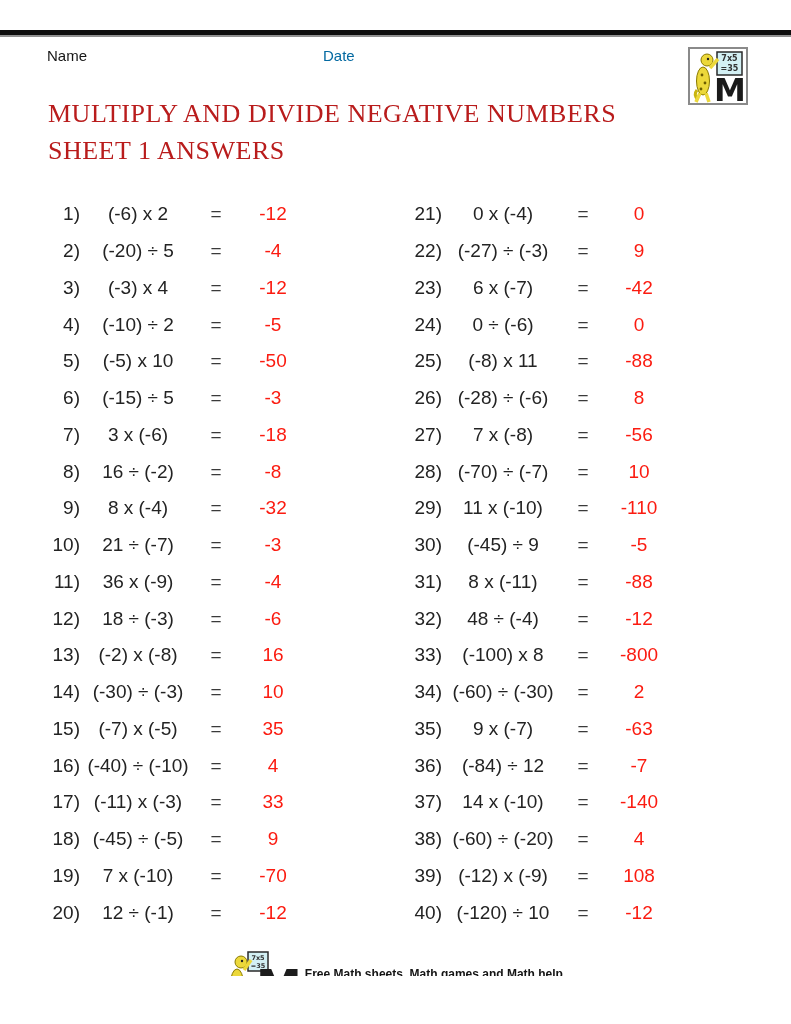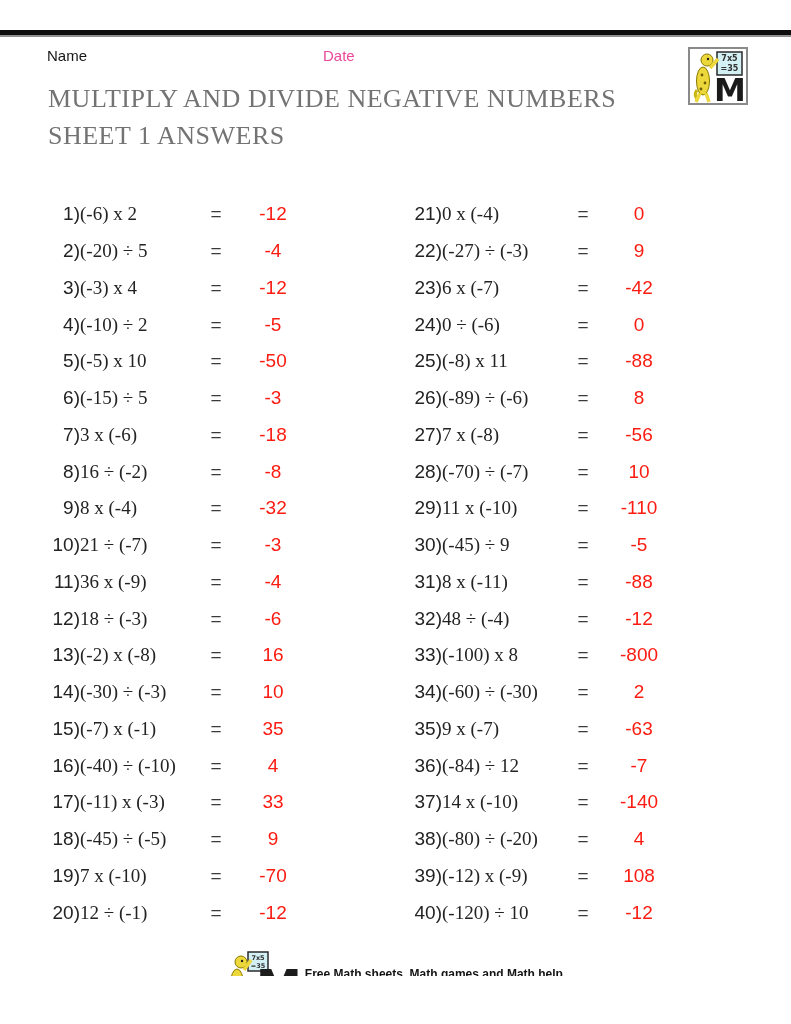--- a/index.html
+++ b/index.html
@@ -11,43 +11,43 @@
     font-family:"Liberation Sans", sans-serif;
     overflow:hidden;
   }
   
   .top-rule{
     position:absolute;left:0;top:30px;width:791px;height:5px;
     background:#0d0d0d;border-bottom:2px solid #909090;
   }
   
   .name-label{position:absolute;left:47px;top:47px;font-size:15px;color:#161616;}
-  .date-label{position:absolute;left:323px;top:47px;font-size:15px;color:#ec4899;}
+  .date-label{position:absolute;left:323px;top:47px;font-size:15px;color:#0369a1;}
   
   .logo-box{
     position:absolute;left:688px;top:47px;width:60px;height:58px;
   }
   
   .title{
-    position:absolute;left:48px;top:80px;width:600px;
+    position:absolute;left:48px;top:95px;width:600px;
     font-family:"Liberation Serif", serif;
-    color:#737373;font-size:26px;line-height:37px;letter-spacing:0.5px;
+    color:#b91c1c;font-size:26px;line-height:37px;letter-spacing:0.5px;
   }
   
   .col{position:absolute;top:196px;}
   .col-left{left:50px;width:260px;}
   .col-right{left:406px;width:270px;}
   .row{
     display:grid;height:36.75px;align-items:center;
     font-size:19px;color:#232323;
   }
   .col-left .row{grid-template-columns:30px 116px 40px auto;}
   .col-right .row{grid-template-columns:36px 122px 38px auto;}
   .row .num{text-align:right;}
-  .row .expr{text-align:left;font-family:Liberation Serif, serif;}
+  .row .expr{text-align:center;}
   .row .eq{text-align:center;color:#3a3a3a;}
   .row .ans{text-align:center;color:#fb1b10;}
   
   .footer{
     position:absolute;left:0;top:946px;width:791px;
     display:flex;justify-content:center;align-items:flex-end;
   }
   .footer .big-m{
     font-size:46px;font-weight:bold;color:#1c1c1c;line-height:0.9;
     margin:0 -3px 0 -14px;letter-spacing:0;
@@ -192,21 +192,21 @@
 
     <div class="row">
       <span class="num">14)</span>
       <span class="expr">(-30) ÷ (-3)</span>
       <span class="eq">=</span>
       <span class="ans">10</span>
     </div>
 
     <div class="row">
       <span class="num">15)</span>
-      <span class="expr">(-7) x (-1)</span>
+      <span class="expr">(-7) x (-5)</span>
       <span class="eq">=</span>
       <span class="ans">35</span>
     </div>
 
     <div class="row">
       <span class="num">16)</span>
       <span class="expr">(-40) ÷ (-10)</span>
       <span class="eq">=</span>
       <span class="ans">4</span>
     </div>
@@ -270,21 +270,21 @@
 
     <div class="row">
       <span class="num">25)</span>
       <span class="expr">(-8) x 11</span>
       <span class="eq">=</span>
       <span class="ans">-88</span>
     </div>
 
     <div class="row">
       <span class="num">26)</span>
-      <span class="expr">(-89) ÷ (-6)</span>
+      <span class="expr">(-28) ÷ (-6)</span>
       <span class="eq">=</span>
       <span class="ans">8</span>
     </div>
 
     <div class="row">
       <span class="num">27)</span>
       <span class="expr">7 x (-8)</span>
       <span class="eq">=</span>
       <span class="ans">-56</span>
     </div>
@@ -354,21 +354,21 @@
 
     <div class="row">
       <span class="num">37)</span>
       <span class="expr">14 x (-10)</span>
       <span class="eq">=</span>
       <span class="ans">-140</span>
     </div>
 
     <div class="row">
       <span class="num">38)</span>
-      <span class="expr">(-80) ÷ (-20)</span>
+      <span class="expr">(-60) ÷ (-20)</span>
       <span class="eq">=</span>
       <span class="ans">4</span>
     </div>
 
     <div class="row">
       <span class="num">39)</span>
       <span class="expr">(-12) x (-9)</span>
       <span class="eq">=</span>
       <span class="ans">108</span>
     </div>

